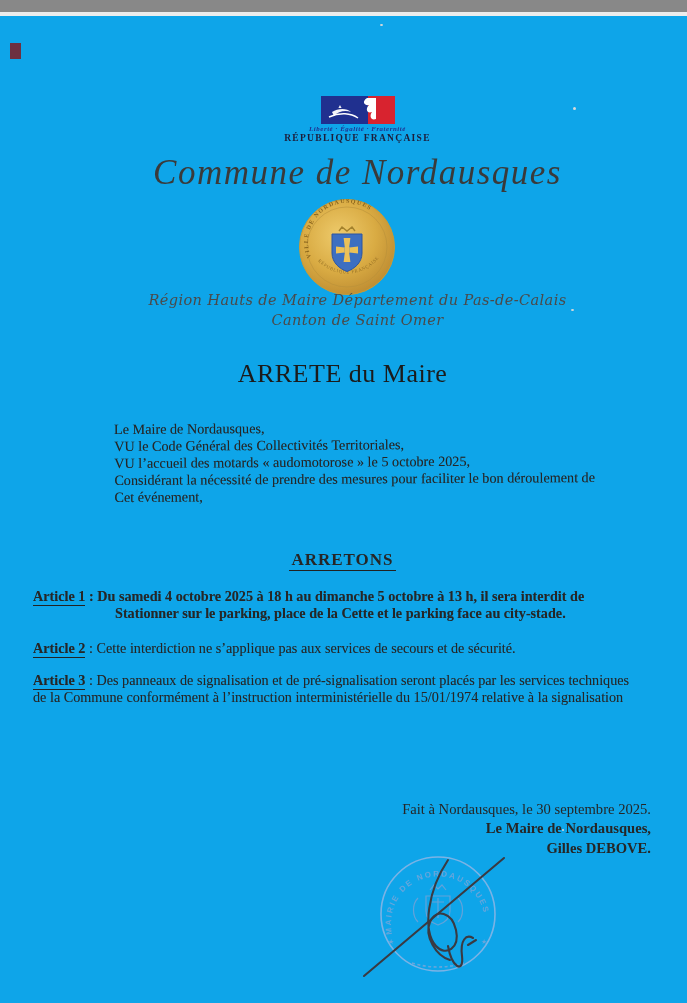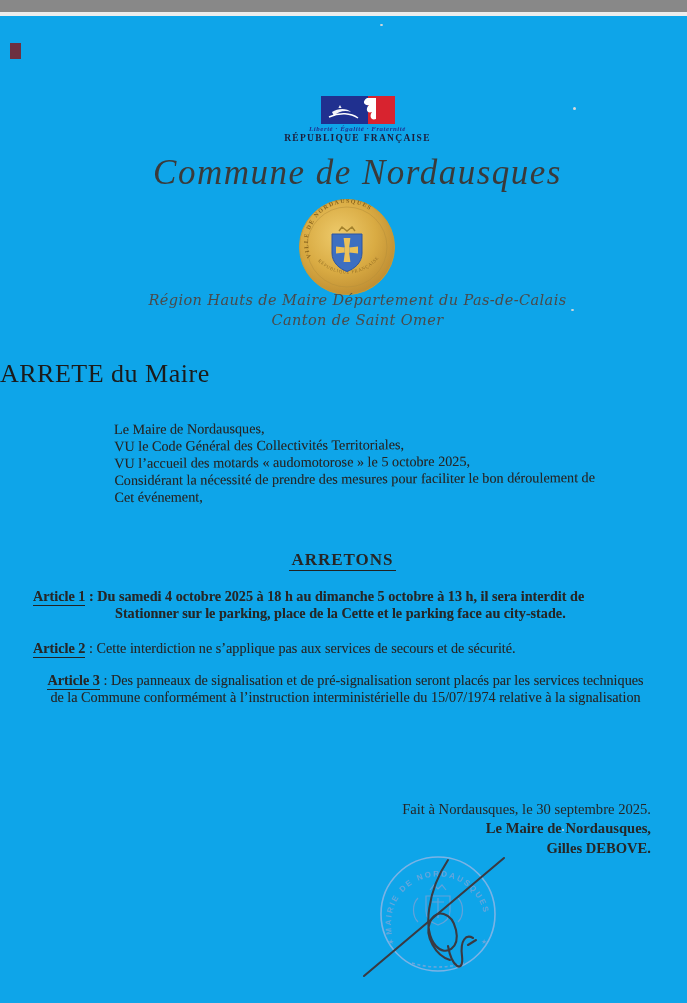--- a/index.html
+++ b/index.html
@@ -26,21 +26,21 @@
   .seal{position:absolute;left:299px;top:187px;}
   .script-line{
     position:absolute;left:0;right:0;text-align:center;
     font-family:"DejaVu Serif",serif;font-style:italic;
     font-size:14.5px;letter-spacing:.4px;color:#4a4a4a;
   }
   .region-line{top:280px;}
   .canton-line{top:300px;}
 
   .doc-title{
-    position:absolute;left:0;right:30px;top:347px;
+    position:absolute;left:0;right:30px;top:347px;text-align:center;
     font-size:26px;letter-spacing:.5px;color:#1b1b1b;
   }
 
   .preamble{
     position:absolute;left:114px;top:409px;width:540px;
     font-size:14.2px;line-height:16.9px;white-space:nowrap;
     transform:rotate(-0.35deg);transform-origin:left top;
     text-shadow:0 0 .4px rgba(40,40,40,.35);
   }
 
@@ -53,21 +53,21 @@
   .articles{
     position:absolute;left:33px;top:576px;width:625px;
     font-size:14.2px;line-height:17px;
     text-shadow:0 0 .4px rgba(40,40,40,.3);
   }
   .article{margin:0;}
   .article .line{white-space:nowrap;}
   .article-1{font-weight:bold;margin-bottom:18px;}
   .article-1 .cont{padding-left:82px;}
   .article-2{margin-bottom:15px;}
-  .article-3{margin-bottom:17px;text-align:center;}
+  .article-3{margin-bottom:17px;}
   .article-label{font-weight:bold;border-bottom:1.4px solid #222;padding-bottom:1px;}
 
   .closing{
     position:absolute;right:64px;top:788px;text-align:right;
     font-size:14.6px;line-height:19.4px;white-space:nowrap;
   }
   .closing .bold{font-weight:bold;}
 
   .stamp-signature{position:absolute;left:352px;top:826px;}
 </style>
@@ -150,21 +150,21 @@
       <span class="line"><span class="article-label">Article 1</span><span> : </span><span>Du samedi 4 octobre 2025 à 18 h au dimanche 5 octobre à 13 h, il sera interdit de</span></span>
       <span class="line cont" style="display:block;">Stationner sur le parking, place de la Cette et le parking face au city-stade.</span>
     </p>
 
     <p class="article article-2">
       <span class="line"><span class="article-label">Article 2</span><span> : </span><span>Cette interdiction ne s’applique pas aux services de secours et de sécurité.</span></span>
     </p>
 
     <p class="article article-3">
       <span class="line"><span class="article-label">Article 3</span><span> : </span><span>Des panneaux de signalisation et de pré-signalisation seront placés par les services techniques</span></span>
-      <span class="line" style="display:block;">de la Commune conformément à l’instruction interministérielle du 15/07/1974 relative à la signalisation</span>
+      <span class="line" style="display:block;">de la Commune conformément à l’instruction interministérielle du 15/01/1974 relative à la signalisation</span>
     </p>
 
 
   </div>
 
   <div class="closing">
     <div>Fait à Nordausques, le 30 septembre 2025.</div>
     <div class="bold">Le Maire de Nordausques,</div>
     <div class="bold">Gilles DEBOVE.</div>
   </div>

